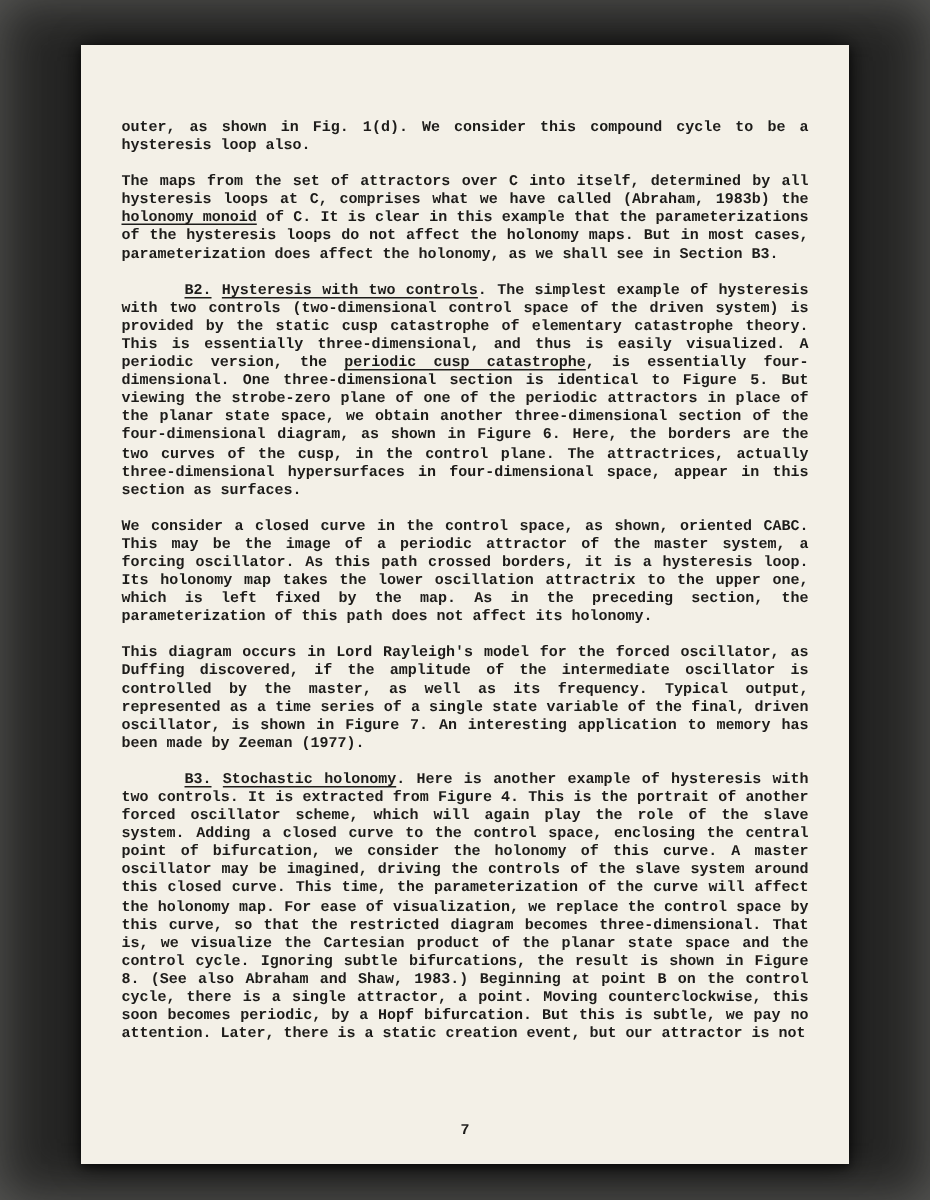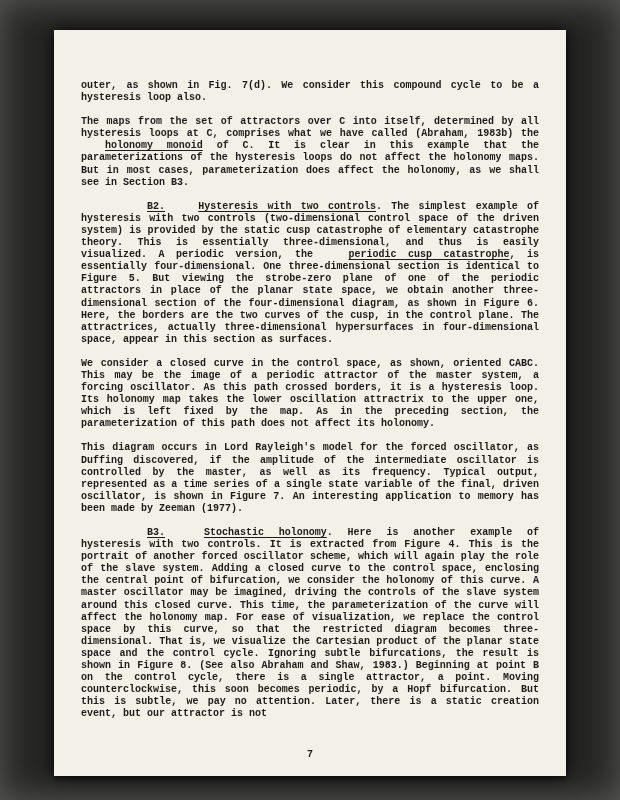--- a/index.html
+++ b/index.html
@@ -41,40 +41,39 @@
   }
   .para {
     margin: 0 0 12px 0;
   }
   .para.indent {
     text-indent: 42px;
   }
   .u {
     text-decoration: underline;
     text-underline-offset: 2px;
-    margin-left: 24px;
   }
   .page-number {
     position: absolute;
     bottom: 16px;
     left: 0;
     width: 100%;
     text-align: center;
     color: #1d1c1a;
     font-size: 10px;
     font-weight: bold;
   }
 </style>
 </head>
 <body>
 
 <div class="scan-bg">
   <div class="paper">
     <div class="text-column">
-        <p class="para"><span>outer, as shown in Fig. 7(d). We consider this compound cycle to be a hysteresis loop also.</span></p>
+        <p class="para"><span>outer, as shown in Fig. 1(d). We consider this compound cycle to be a hysteresis loop also.</span></p>
         <p class="para"><span>The maps from the set of attractors over C into itself, determined by all hysteresis loops at C, comprises what we have called (Abraham, 1983b) the </span><span class="u">holonomy monoid</span><span> of C. It is clear in this example that the parameterizations of the hysteresis loops do not affect the holonomy maps. But in most cases, parameterization does affect the holonomy, as we shall see in Section B3.</span></p>
         <p class="para indent"><span class="u">B2.</span><span> </span><span class="u">Hysteresis with two controls</span><span>. The simplest example of hysteresis with two controls (two-dimensional control space of the driven system) is provided by the static cusp catastrophe of elementary catastrophe theory. This is essentially three-dimensional, and thus is easily visualized. A periodic version, the </span><span class="u">periodic cusp catastrophe</span><span>, is essentially four-dimensional. One three-dimensional section is identical to Figure 5. But viewing the strobe-zero plane of one of the periodic attractors in place of the planar state space, we obtain another three-dimensional section of the four-dimensional diagram, as shown in Figure 6. Here, the borders are the two curves of the cusp, in the control plane. The attractrices, actually three-dimensional hypersurfaces in four-dimensional space, appear in this section as surfaces.</span></p>
         <p class="para"><span>We consider a closed curve in the control space, as shown, oriented CABC. This may be the image of a periodic attractor of the master system, a forcing oscillator. As this path crossed borders, it is a hysteresis loop. Its holonomy map takes the lower oscillation attractrix to the upper one, which is left fixed by the map. As in the preceding section, the parameterization of this path does not affect its holonomy.</span></p>
         <p class="para"><span>This diagram occurs in Lord Rayleigh's model for the forced oscillator, as Duffing discovered, if the amplitude of the intermediate oscillator is controlled by the master, as well as its frequency. Typical output, represented as a time series of a single state variable of the final, driven oscillator, is shown in Figure 7. An interesting application to memory has been made by Zeeman (1977).</span></p>
         <p class="para indent"><span class="u">B3.</span><span> </span><span class="u">Stochastic holonomy</span><span>. Here is another example of hysteresis with two controls. It is extracted from Figure 4. This is the portrait of another forced oscillator scheme, which will again play the role of the slave system. Adding a closed curve to the control space, enclosing the central point of bifurcation, we consider the holonomy of this curve. A master oscillator may be imagined, driving the controls of the slave system around this closed curve. This time, the parameterization of the curve will affect the holonomy map. For ease of visualization, we replace the control space by this curve, so that the restricted diagram becomes three-dimensional. That is, we visualize the Cartesian product of the planar state space and the control cycle. Ignoring subtle bifurcations, the result is shown in Figure 8. (See also Abraham and Shaw, 1983.) Beginning at point B on the control cycle, there is a single attractor, a point. Moving counterclockwise, this soon becomes periodic, by a Hopf bifurcation. But this is subtle, we pay no attention. Later, there is a static creation event, but our attractor is not</span></p>
       </div>
     <div class="page-number">7</div>
   </div>
 </div>
 

